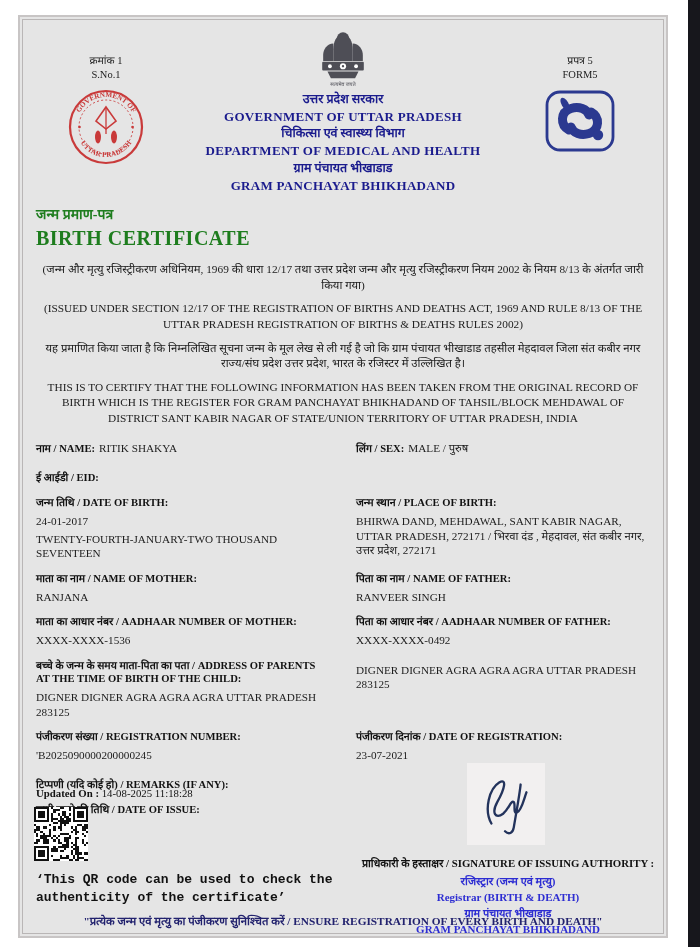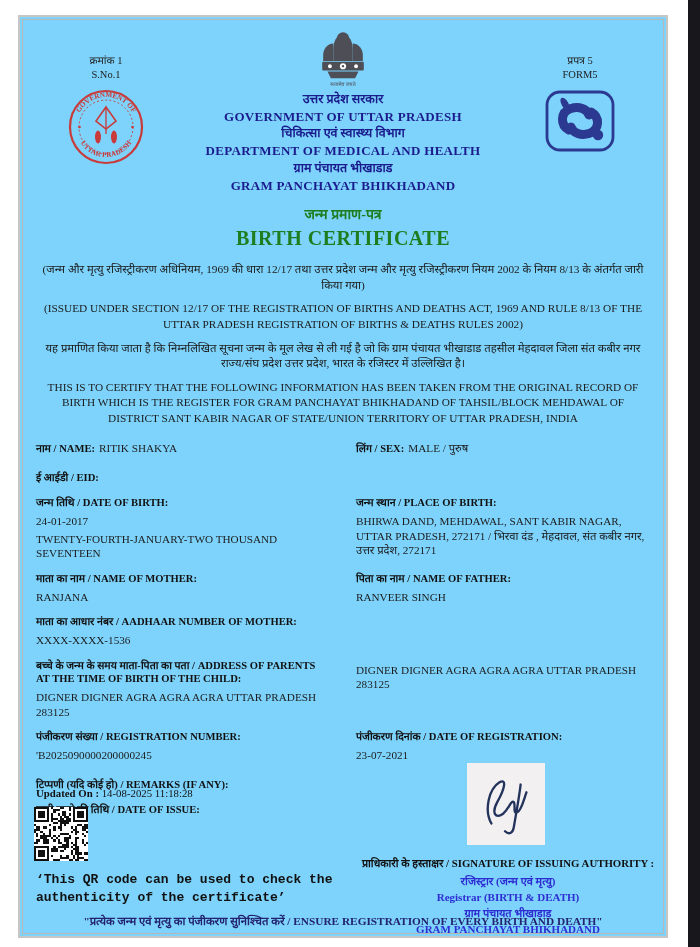--- a/index.html
+++ b/index.html
@@ -5,35 +5,35 @@
   :root{
     --navy:#1a1b8d; --green:#1e7d1e; --blue:#2d2dd2; --slogan:#22226e;
     --seal-red:#c93a3a; --crs-blue:#2b3990; --ink:#1d1d1d; --border:#b9b6b6;
   }
   *{box-sizing:border-box;}
   body{margin:0;width:700px;height:947px;background:#fff;
        font-family:"Liberation Serif","DejaVu Serif",serif;color:var(--ink);}
   .stage{position:relative;width:700px;height:947px;background:#fff;overflow:hidden;}
   .dark-strip{position:absolute;top:0;right:0;width:12px;height:100%;background:#17171c;}
   .cert{position:absolute;left:18px;top:15px;width:650px;height:923px;
-        border:2px solid #c8c5c5;background:#7dd3fc;}
+        border:2px solid #c8c5c5;background:#e5e5e5;}
   .cert-inner{position:absolute;inset:2px;border:1px solid var(--border);
         padding:6px 13px 0 13px;overflow:hidden;}
   
   .cert-header{display:grid;grid-template-columns:140px 1fr 140px;align-items:start;margin-top:2px;}
   .side-col{display:flex;flex-direction:column;align-items:center;padding-top:26px;}
   .small-label{font-size:10.5px;line-height:1.3;text-align:center;color:#222;}
   .center-col{display:flex;flex-direction:column;align-items:center;text-align:center;}
   .emblem-svg{display:block;margin-bottom:3px;}
   .gov-hi{color:var(--navy);font-weight:bold;font-size:12.5px;line-height:1.35;}
   .gov-en{color:var(--navy);font-weight:bold;font-size:13px;letter-spacing:.3px;line-height:1.35;}
   .up-seal-svg{margin-top:6px;}
   .crs-svg{margin-top:8px;}
   
-  .title-block{text-align:center;margin-top:10px;}
+  .title-block{margin-top:10px;}
   .title-hi{color:var(--green);font-weight:bold;font-size:14px;}
   .title-en{color:var(--green);font-weight:bold;font-size:20px;letter-spacing:.5px;margin-top:4px;}
   
   .para{font-size:11.3px;line-height:1.38;margin:8px 0 0 0;color:#1b1b1b;text-align:center;}
   .para.first{margin-top:12px;}
   
   .fields{margin-top:12px;}
   .frow{display:grid;grid-template-columns:1fr 1fr;column-gap:26px;margin-bottom:11px;}
   .fcell.full{grid-column:1 / -1;}
   .flabel{font-weight:bold;font-size:10.6px;line-height:1.3;color:#111;}
@@ -183,20 +183,24 @@
           <div class="fcell">
             <div class="flabel">पिता का नाम / NAME OF FATHER:</div>
             <div class="fvalue">RANVEER SINGH</div>
           </div>
         </div>
 
         <div class="frow">
           <div class="fcell">
             <div class="flabel">माता का आधार नंबर / AADHAAR NUMBER OF MOTHER:</div>
             <div class="fvalue">XXXX-XXXX-1536</div>
+          </div>
+          <div class="fcell">
+            <div class="flabel">पिता का आधार नंबर / AADHAAR NUMBER OF FATHER:</div>
+            <div class="fvalue">XXXX-XXXX-0492</div>
           </div>
         </div>
 
         <div class="frow">
           <div class="fcell">
             <div class="flabel">बच्चे के जन्म के समय माता-पिता का पता / ADDRESS OF PARENTS AT THE TIME OF BIRTH OF THE CHILD:</div>
             <div class="fvalue">DIGNER DIGNER AGRA AGRA AGRA UTTAR PRADESH 283125</div>
           </div>
           <div class="fcell">
             <div class="fvalue">DIGNER DIGNER AGRA AGRA AGRA UTTAR PRADESH 283125</div>

